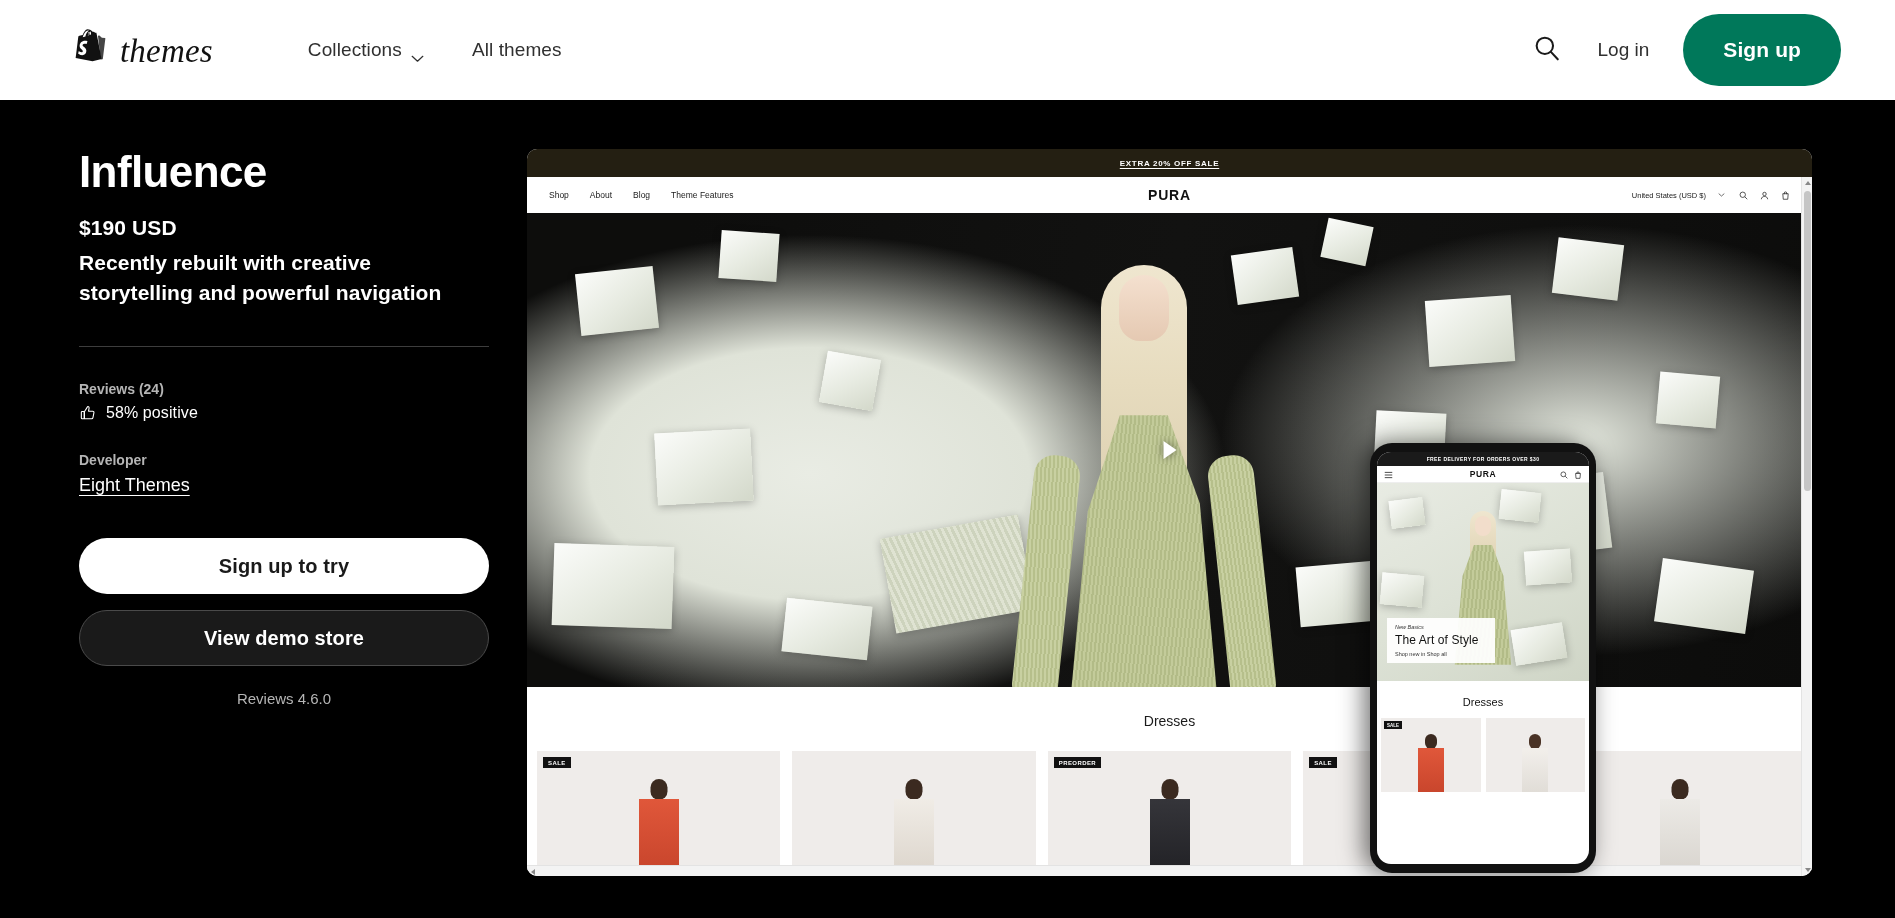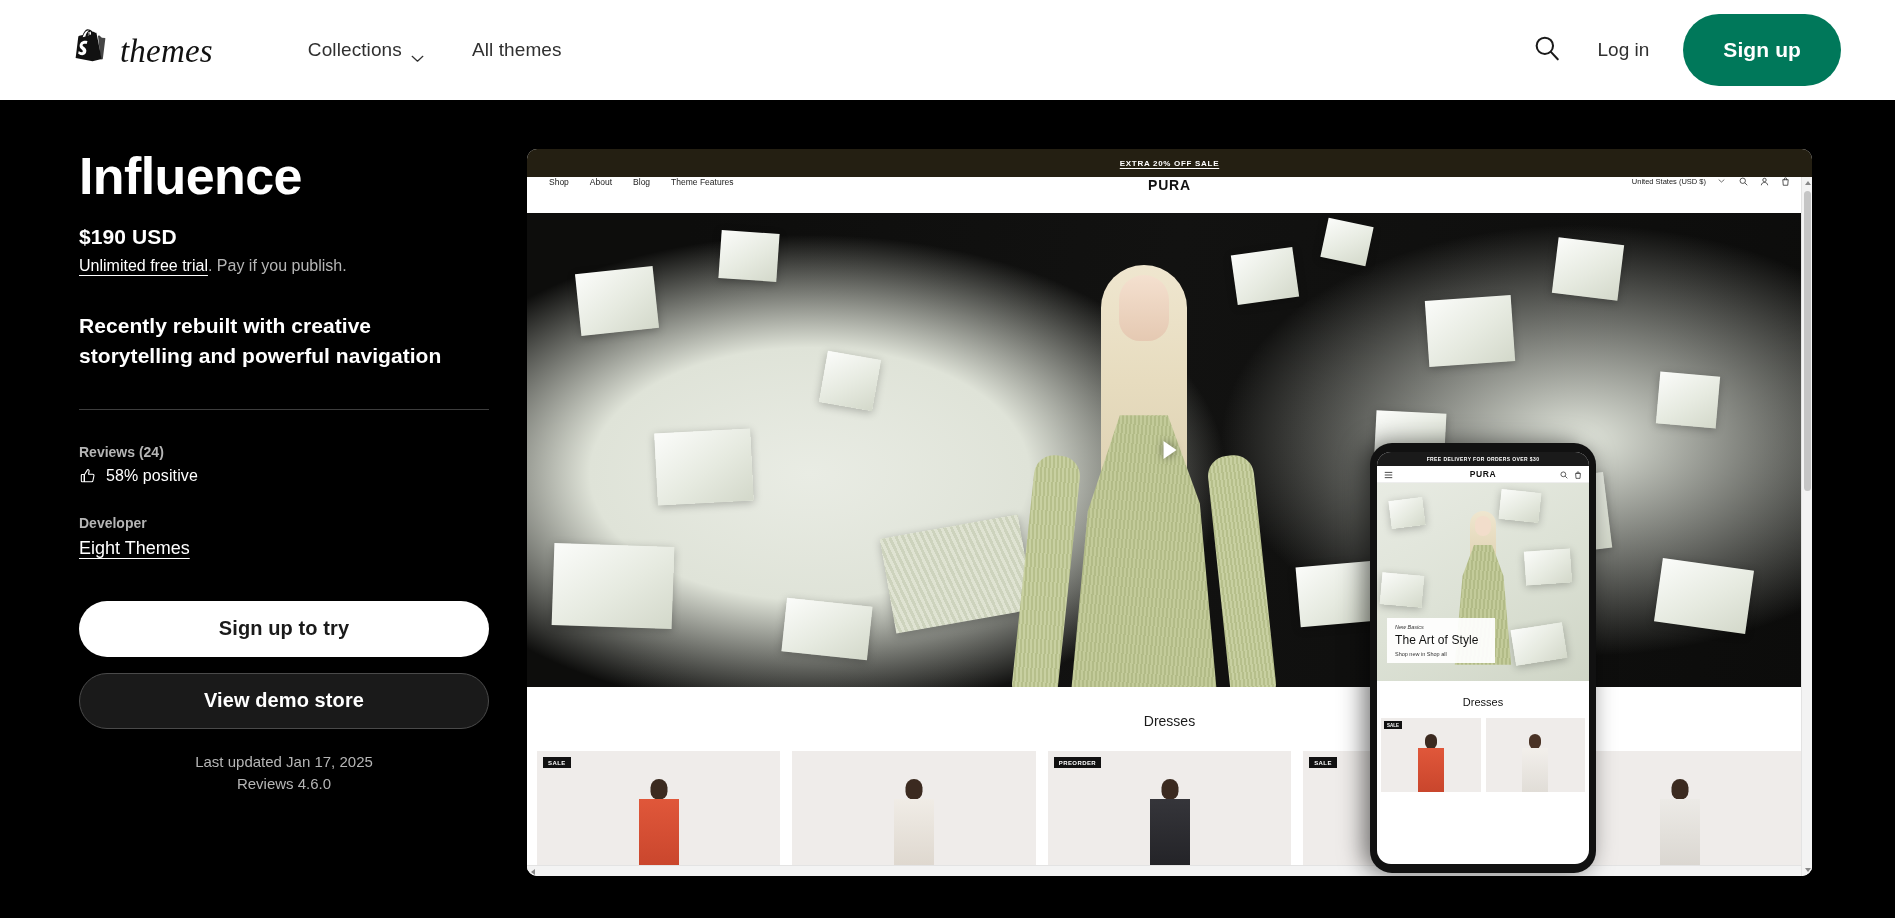--- a/index.html
+++ b/index.html
@@ -71,21 +71,21 @@
 
   
   .left-col {
     position: absolute;
     left: 79px;
     top: 48px;
     width: 410px;
     color: #fff;
   }
   .theme-title {
-    font-size: 52px;
+    font-size: 44px;
     font-weight: bold;
     letter-spacing: -0.6px;
     line-height: 1.1;
     margin-bottom: 20px;
   }
   .price { font-size: 21px; font-weight: bold; margin-bottom: 8px; letter-spacing: .1px; }
   .trial-line { font-size: 16px; color: #b5b5b5; margin-bottom: 36px; }
   .trial-line .trial-link {
     color: #fff;
     text-decoration: underline;
@@ -143,21 +143,21 @@
   .announce {
     height: 28px; background: #241f12;
     display: flex; align-items: center; justify-content: center;
   }
   .announce span {
     color: #fff; font-size: 8px; font-weight: bold;
     letter-spacing: .7px; text-decoration: underline; text-underline-offset: 2px;
   }
   .shopbar {
     height: 36px; background: #fff;
-    display: flex; align-items: flex-start;
+    display: flex; align-items: center;
     padding: 0 22px; position: relative;
   }
   .shopnav { display: flex; gap: 21px; }
   .shopnav span { font-size: 8.5px; color: #1a1a1a; }
   .shoplogo {
     position: absolute; left: 0; right: 0;
     text-align: center;
     font-size: 14px; font-weight: bold;
     letter-spacing: .8px; color: #111;
     font-family: "Liberation Sans", sans-serif;
@@ -389,44 +389,40 @@
     <div class="login-link">Log in</div>
     <button class="signup-btn">Sign up</button>
   </div>
 </div>
 
 <div class="hero">
 
   <div class="left-col">
     <div class="theme-title">Influence</div>
     <div class="price">$190 USD</div>
-    <div class="trial-line">
-      <span class="trial-link">Unlimited free trial</span><span>. Pay if you publish.</span>
-    </div>
     <div class="tagline">Recently rebuilt with creative storytelling and powerful navigation</div>
     <div class="divider"></div>
 
     <div class="meta-label">Reviews (24)</div>
     <div class="reviews-row">
       <span class="ic thumb-icon">
         <svg viewBox="0 0 20 20" width="18" height="18" xmlns="http://www.w3.org/2000/svg">
           <path d="M6 8.6l3.4-5.4c.2-.4.8-.5 1.2-.2.5.3.7.9.6 1.5L10.6 8h4.6c.9 0 1.6.8 1.4 1.7l-1.1 5.4c-.1.7-.8 1.2-1.5 1.2H6V8.6z" stroke="#fff" stroke-width="1.2" fill="none" stroke-linejoin="round"></path>
           <rect x="2.6" y="8.4" width="3.2" height="8" rx="0.8" stroke="#fff" stroke-width="1.2" fill="none"></rect>
         </svg>
       </span>
       <span class="reviews-val">58% positive</span>
     </div>
 
     <div class="meta-label">Developer</div>
     <span class="dev-link">Eight Themes</span>
 
     <button class="btn-primary">Sign up to try</button>
     <button class="btn-secondary">View demo store</button>
 
-    <div class="fineprint">Last updated Jan 17, 2025</div>
     <div class="fineprint">Reviews 4.6.0</div>
   </div>
 
   <div class="preview-wrap">
 
     <div class="browser">
 
       <div class="announce">
         <span>EXTRA 20% OFF SALE</span>
       </div>

